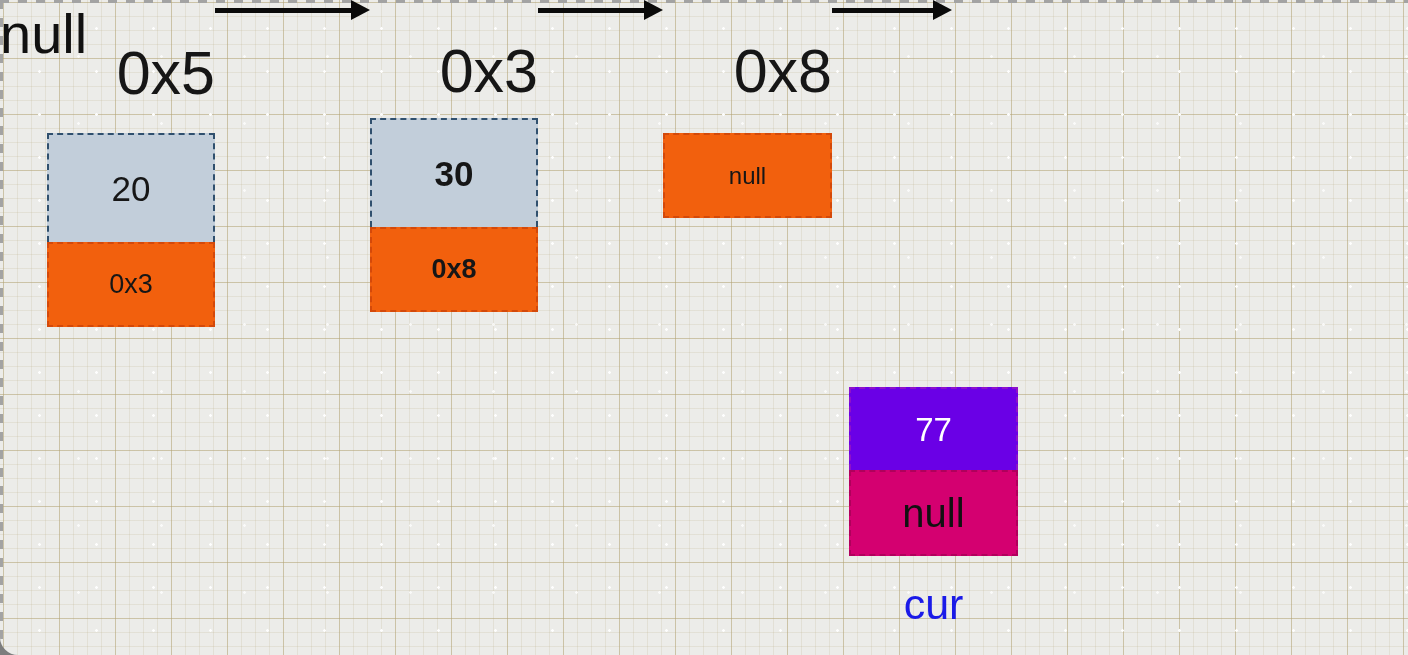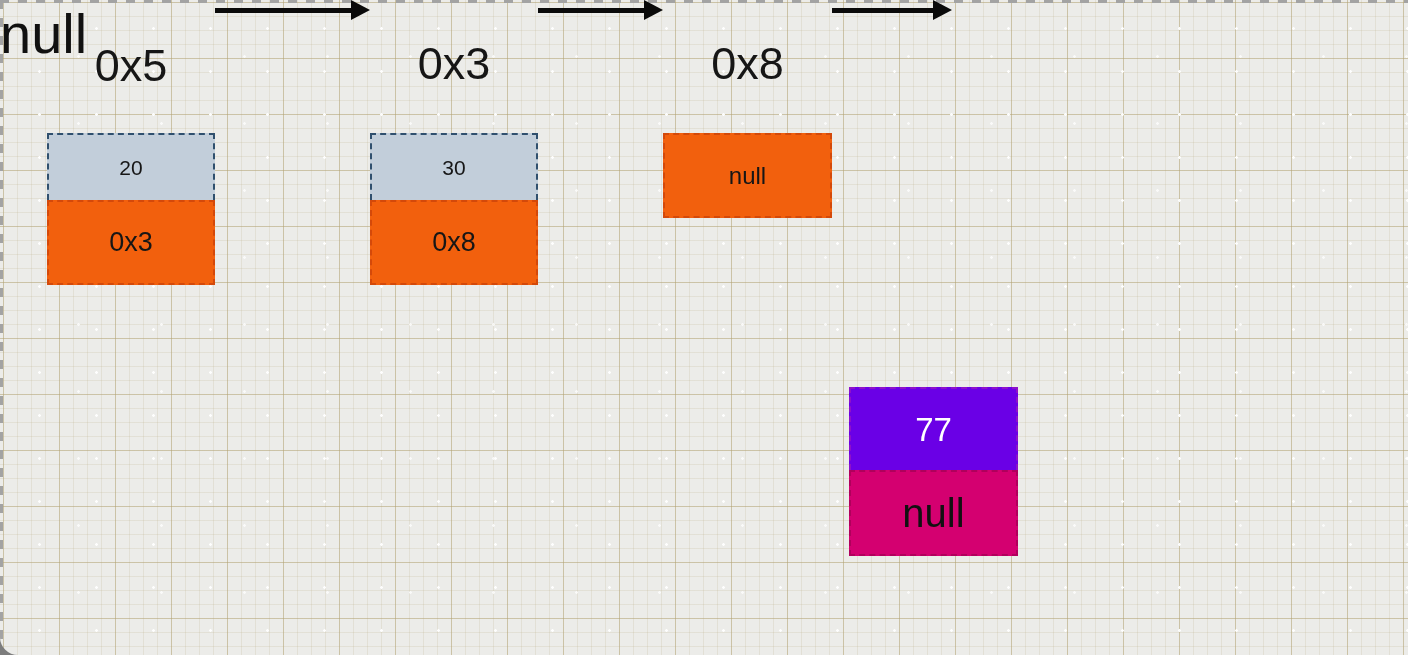--- a/index.html
+++ b/index.html
@@ -30,33 +30,33 @@
     position:absolute; left:0; top:117; width:100%; height:3px;
     background:repeating-linear-gradient(90deg,#a3a3a3 0 9px,transparent 9px 18px);
   }
   .guide-v {
     position:absolute; top:0; left:1106; width:3px; height:100%;
     background:repeating-linear-gradient(180deg,#a3a3a3 0 9px,transparent 9px 18px);
   }
 
   
   .addr {
-    position:absolute; text-align:center;
-    font-size:45px; color:#161616; line-height:1;
+    position:absolute; text-align:right;
+    font-size:61px; color:#161616; line-height:1;
   }
   .node { position:absolute; width:168px; height:170px; }
   .cell {
     box-sizing:border-box; width:100%;
     display:flex; align-items:center; justify-content:center;
     color:#161616;
   }
   .cell.value {
-    height:67px; background:#c2ceda;
+    height:109px; background:#c2ceda;
     border:2px dashed #30506e; border-bottom:none;
-    font-size:21px;
+    font-size:35px;
   }
   .cell.next {
     height:85px; background:#f2600d;
     border:2px dashed #d4490a;
     font-size:27px;
   }
   .cell.next.small { font-size:24px; }
 
   
   .arrow { position:absolute; top:249; height:20px; }
@@ -95,21 +95,21 @@
   <div class="guide-h"></div>
   <div class="guide-v"></div>
 
   <div class="addr" style="left:47px; top:43px; width:168px;">0x5</div>
   <div class="node" style="left:47px; top:133px;">
     <div class="cell value">20</div>
     <div class="cell next">0x3</div>
   </div>
 
   <div class="addr" style="left:370px; top:41px; width:168px;">0x3</div>
-  <div class="node" style="left:370px; top:133px;">
+  <div class="node" style="left:370px; top:118px;font-weight:bold;">
     <div class="cell value">30</div>
     <div class="cell next">0x8</div>
   </div>
 
   <div class="addr" style="left:663px; top:41px; width:169px;">0x8</div>
   <div class="node" style="left:663px; top:133px; width:169px;">
     <div class="cell next small">null</div>
   </div>
 
   <div class="arrow" style="left:215px; width:155px;">
@@ -124,14 +124,15 @@
     <div class="shaft"></div>
     <div class="head"></div>
   </div>
 
   <div class="tail-null">null</div>
 
   <div class="cur-node">
     <div class="cell value">77</div>
     <div class="cell next">null</div>
   </div>
+  <div class="cur-label">cur</div>
 
 </div>
 
 </body></html>

